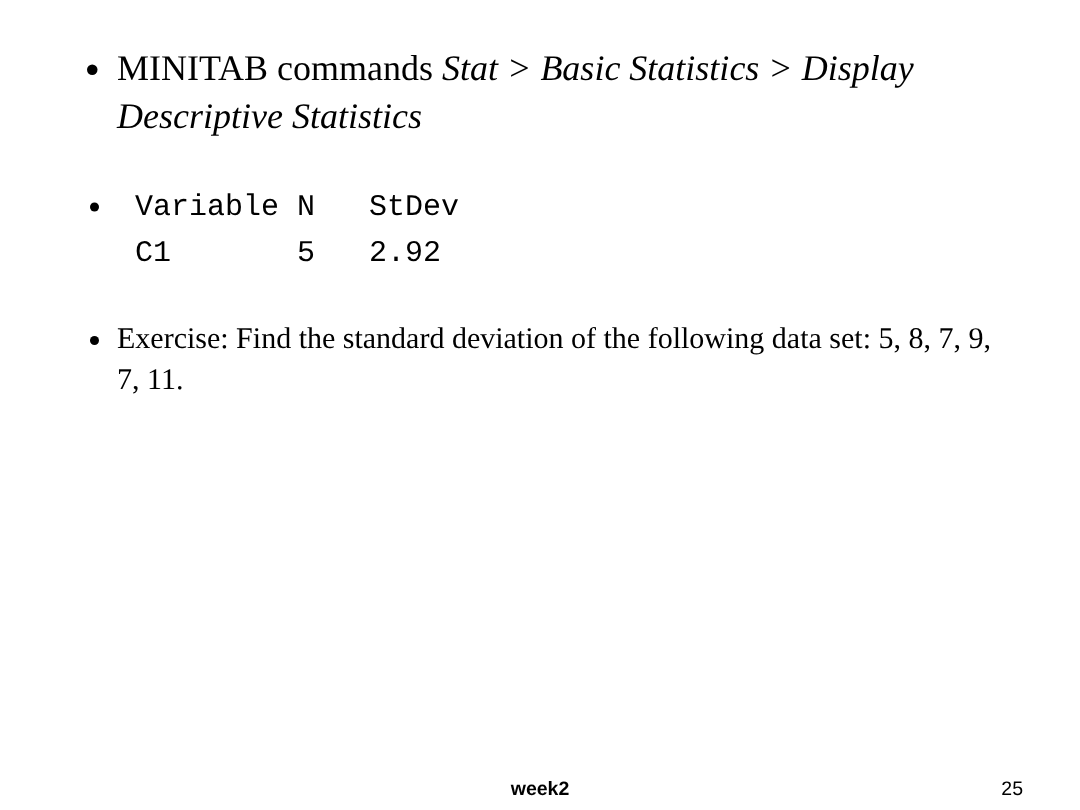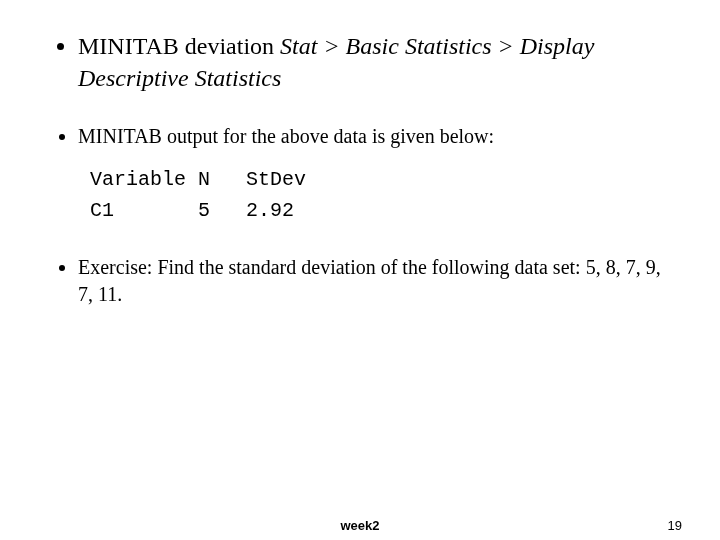--- a/index.html
+++ b/index.html
@@ -66,32 +66,31 @@
     right: 38px;
   }
 </style>
 </head>
 <body>
 
 <div class="slide">
   <ul class="top">
 
     <li class="b1">
-      <span>MINITAB deviation </span><span class="italic">Stat &gt; Basic Statistics &gt; Display Descriptive Statistics</span>
+      <span>MINITAB commands </span><span class="italic">Stat &gt; Basic Statistics &gt; Display Descriptive Statistics</span>
     </li>
 
     <li class="b2">
-      <span>MINITAB output for the above data is given below:</span>
       <div class="code"><span>Variable</span> <span>N</span>   <span>StDev</span>
 <span>C1</span>       <span>5</span>   <span>2.92</span></div>
     </li>
 
     <li class="b3">
       <span>Exercise: Find the standard deviation of the following data set: 5, 8, 7, 9, 7, 11.</span>
     </li>
 
   </ul>
 
   <div class="footer">
     <span class="center">week2</span>
-    <span class="right">19</span>
+    <span class="right">25</span>
   </div>
 </div>
 
 </body></html>

